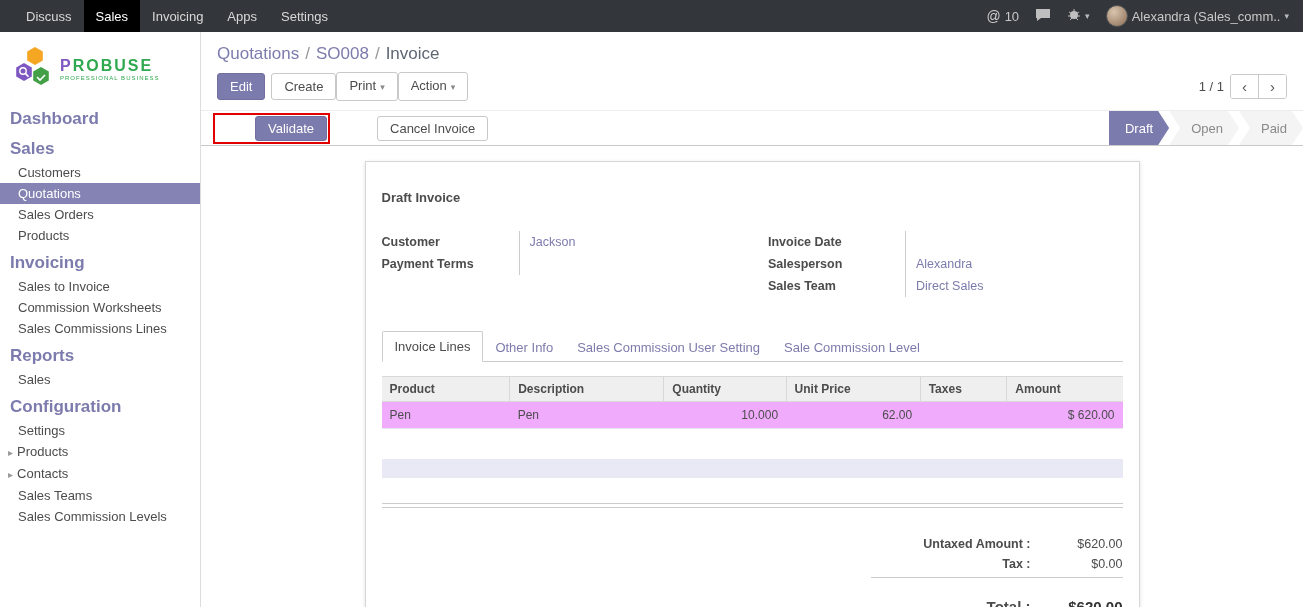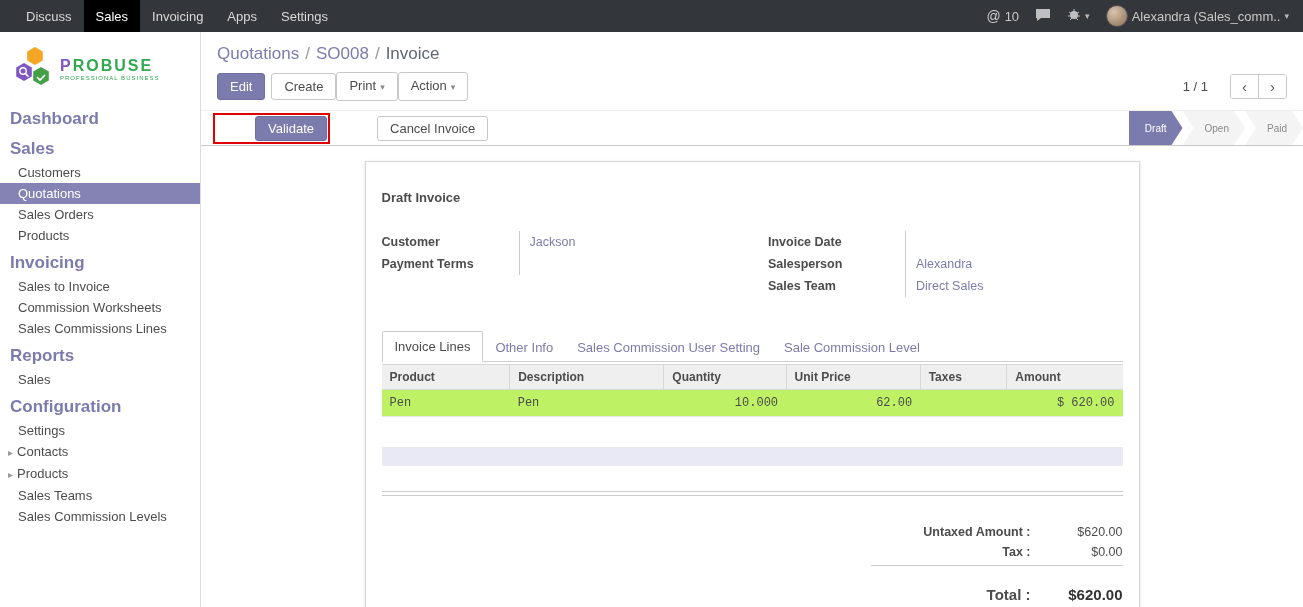--- a/index.html
+++ b/index.html
@@ -32,57 +32,57 @@
   
   .content{flex:1;background:#fff;display:flex;flex-direction:column;}
   .control-panel{padding:8px 16px 0 16px;}
   .breadcrumb{font-size:17px;margin:4px 0 8px;}
   .crumb{color:#7c7bad;cursor:pointer;}
   .crumb.current{color:#5f6774;cursor:default;}
   .crumb-sep{color:#999;margin:0 6px;}
   .cp-buttons{display:flex;align-items:center;margin:8px 0 9px;}
   .cp-left{display:flex;gap:6px;}
   .cp-center{flex:1;display:flex;}
-  .cp-right{display:flex;align-items:center;gap:22px;}
+  .cp-right{display:flex;align-items:center;gap:6px;}
   .btn{font-family:"Liberation Sans",sans-serif;font-size:13px;padding:5px 12px;border:1px solid #c9c9c9;background:#fff;border-radius:3px;color:#4c4c4c;cursor:pointer;line-height:15px;}
   .btn-primary{background:#7c7bad;border-color:#726f9e;color:#fff;}
   .btn .bcaret{font-size:9px;color:#888;margin-left:4px;}
   .pager-text{font-size:13px;color:#4c4c4c;}
   .pager-group{display:inline-flex;border:1px solid #c9c9c9;border-radius:3px;overflow:hidden;}
   .pager-btn{padding:3px 11px;background:#fff;border:none;font-size:15px;color:#555;cursor:pointer;font-family:"Liberation Sans",sans-serif;}
   .pager-btn + .pager-btn{border-left:1px solid #c9c9c9;}
   
   .statusbar{display:flex;align-items:center;height:34px;background:#fff;border-top:1px solid #ededed;border-bottom:1px solid #c9c9c9;padding-left:12px;}
   .red-box{border:2px solid #e10000;display:inline-flex;padding:1px;margin-right:8px;}
   .statusbar .btn{padding:4px 12px;margin-left:39px;}
   .states{margin-left:auto;display:flex;height:100%;}
-  .state{display:flex;align-items:center;padding:0 16px 0 22px;font-size:10px;color:#8a8a8a;background:#f4f4f4;cursor:pointer;
+  .state{display:flex;align-items:center;padding:0 16px 0 22px;font-size:13px;color:#8a8a8a;background:#f4f4f4;cursor:pointer;
     clip-path:polygon(0 0,calc(100% - 11px) 0,100% 50%,calc(100% - 11px) 100%,0 100%,11px 50%);}
   .state.first{clip-path:polygon(0 0,calc(100% - 11px) 0,100% 50%,calc(100% - 11px) 100%,0 100%);padding-left:16px;}
   .state.active{background:#7c7bad;color:#fff;}
   
   .sheet-wrap{flex:1;overflow:hidden;}
   .sheet{width:775px;margin:15px auto 0;background:#fff;border:1px solid #d6d6d6;box-shadow:0 1px 4px rgba(0,0,0,.12);
     padding:28px 16px 16px;box-sizing:border-box;min-height:450px;}
   .sheet-title{font-size:13px;font-weight:bold;color:#4c4c4c;}
   .fields{margin-top:26px;display:grid;grid-template-columns:1fr 1fr;}
   .frow{display:flex;font-size:12.5px;line-height:22px;}
   .flabel{width:138px;font-weight:bold;color:#4c4c4c;border-right:1px solid #ccc;padding-right:8px;box-sizing:border-box;}
   .fval{padding-left:10px;color:#7c7bad;flex:1;cursor:pointer;}
   .fgroup-right{padding-left:16px;}
   
   .tabs{margin-top:34px;border-bottom:1px solid #ccc;display:flex;align-items:flex-end;}
   .tab{padding:7px 12px;font-size:13px;color:#7c7bad;cursor:pointer;margin-bottom:-1px;}
   .tab.active{background:#fff;border:1px solid #ccc;border-bottom:1px solid #fff;color:#4c4c4c;border-radius:2px 2px 0 0;}
   
-  table.lines{width:100%;border-collapse:collapse;font-size:12px;margin-top:2px;}
+  table.lines{width:100%;border-collapse:collapse;font-size:12px;margin-top:14px;}
   .lines th{background:#efefef;border-top:1px solid #d8d8d8;border-bottom:1px solid #d8d8d8;border-right:1px solid #d8d8d8;
     padding:5px 8px;text-align:left;font-weight:bold;color:#4c4c4c;}
   .lines th:last-child{border-right:none;}
-  .lines td{padding:6px 8px;background:#bef264;border-bottom:1px solid #e6e6f0;color:#4c4c4c;font-family:Liberation Mono, monospace;}
+  .lines td{padding:6px 8px;background:#f0abfc;border-bottom:1px solid #e6e6f0;color:#4c4c4c;}
   .lines td.num{text-align:right;}
   
   .empty-strip{height:19px;background:#e9e9f5;margin-top:30px;}
   .double-rule{margin-top:25px;height:3px;border-top:1px solid #ccc;border-bottom:1px solid #ccc;}
   .totals{margin-top:26px;display:flex;flex-direction:column;align-items:flex-end;}
   .trow{display:flex;line-height:20px;font-size:12.5px;}
   .tlabel{font-weight:bold;color:#4c4c4c;text-align:right;min-width:160px;}
   .tval{width:92px;text-align:right;color:#4c4c4c;}
   .trow.total{font-size:15px;border-top:1px solid #ccc;margin-top:3px;padding-top:19px;}
   .trow.total .tval{font-weight:bold;color:#333;}
@@ -159,22 +159,22 @@
     <div class="side-item">Sales to Invoice</div>
 
     <div class="side-item">Commission Worksheets</div>
     <div class="side-item">Sales Commissions Lines</div>
 
     <div class="side-header">Reports</div>
     <div class="side-item">Sales</div>
 
     <div class="side-header">Configuration</div>
     <div class="side-item">Settings</div>
+    <div class="side-item"><span class="sub-arrow">▸</span><span>Products</span></div>
     <div class="side-item"><span class="sub-arrow">▸</span><span>Contacts</span></div>
-    <div class="side-item"><span class="sub-arrow">▸</span><span>Products</span></div>
     <div class="side-item">Sales Teams</div>
     <div class="side-item">Sales Commission Levels</div>
   </aside>
 
   <main class="content">
     <div class="control-panel">
       <div class="breadcrumb">
         <span class="crumb">Quotations</span><span class="crumb-sep">/</span><span class="crumb">SO008</span><span class="crumb-sep">/</span><span class="crumb current">Invoice</span>
       </div>
       <div class="cp-buttons">

